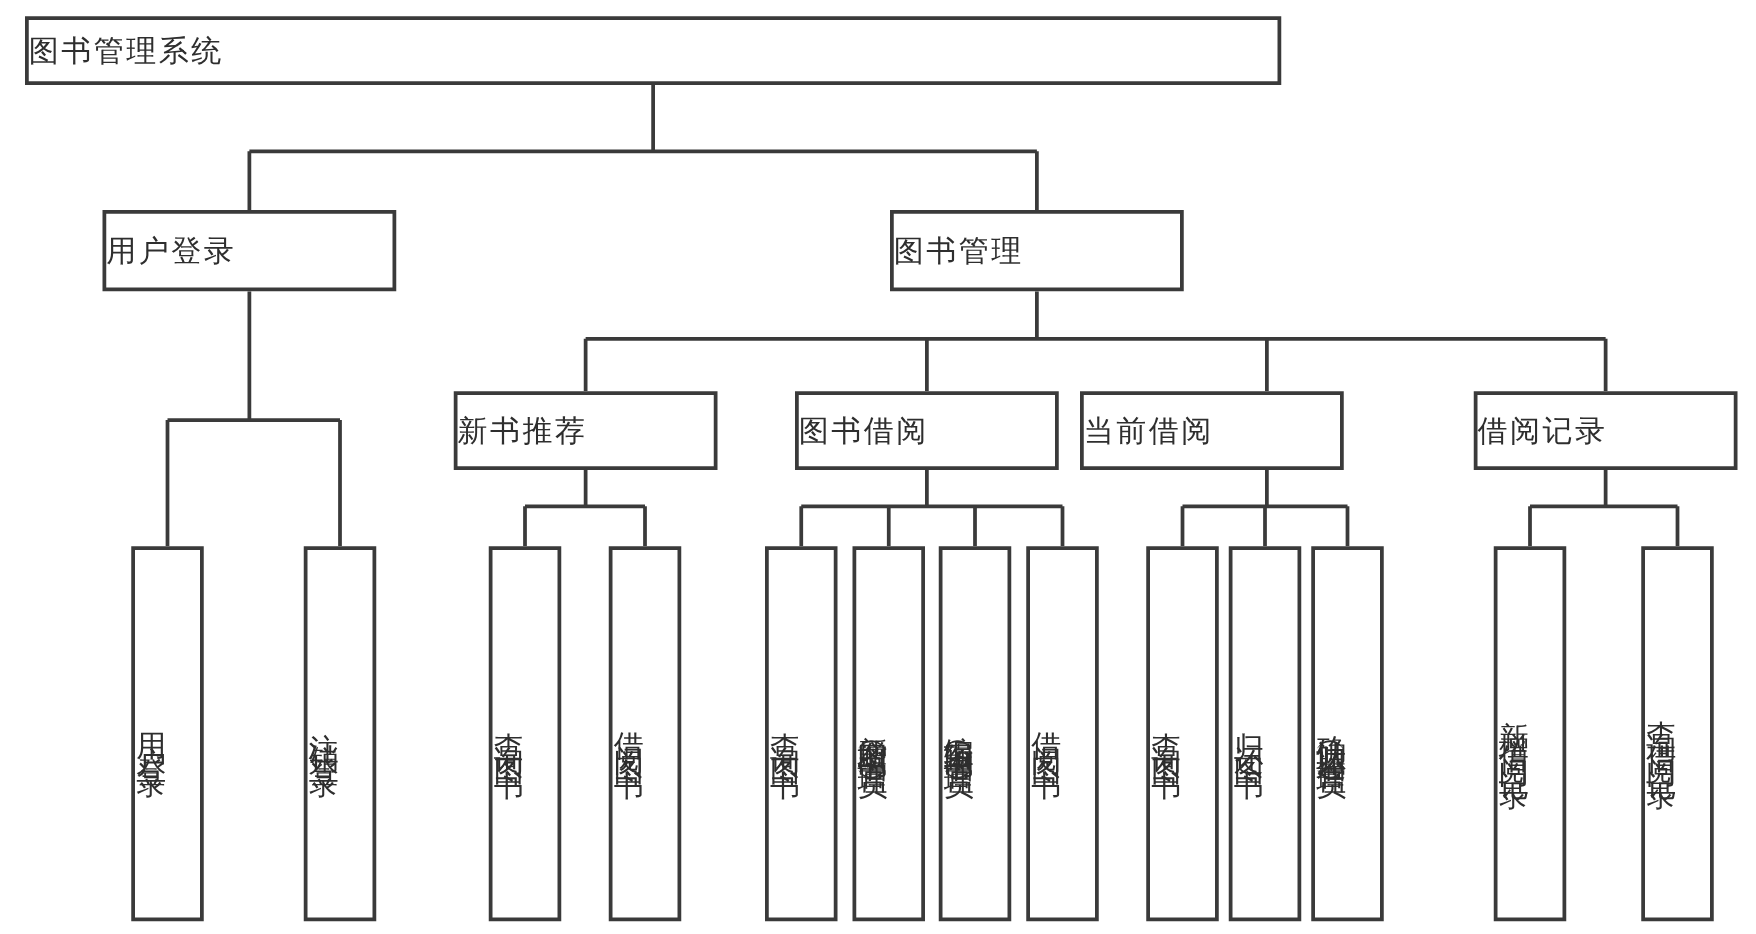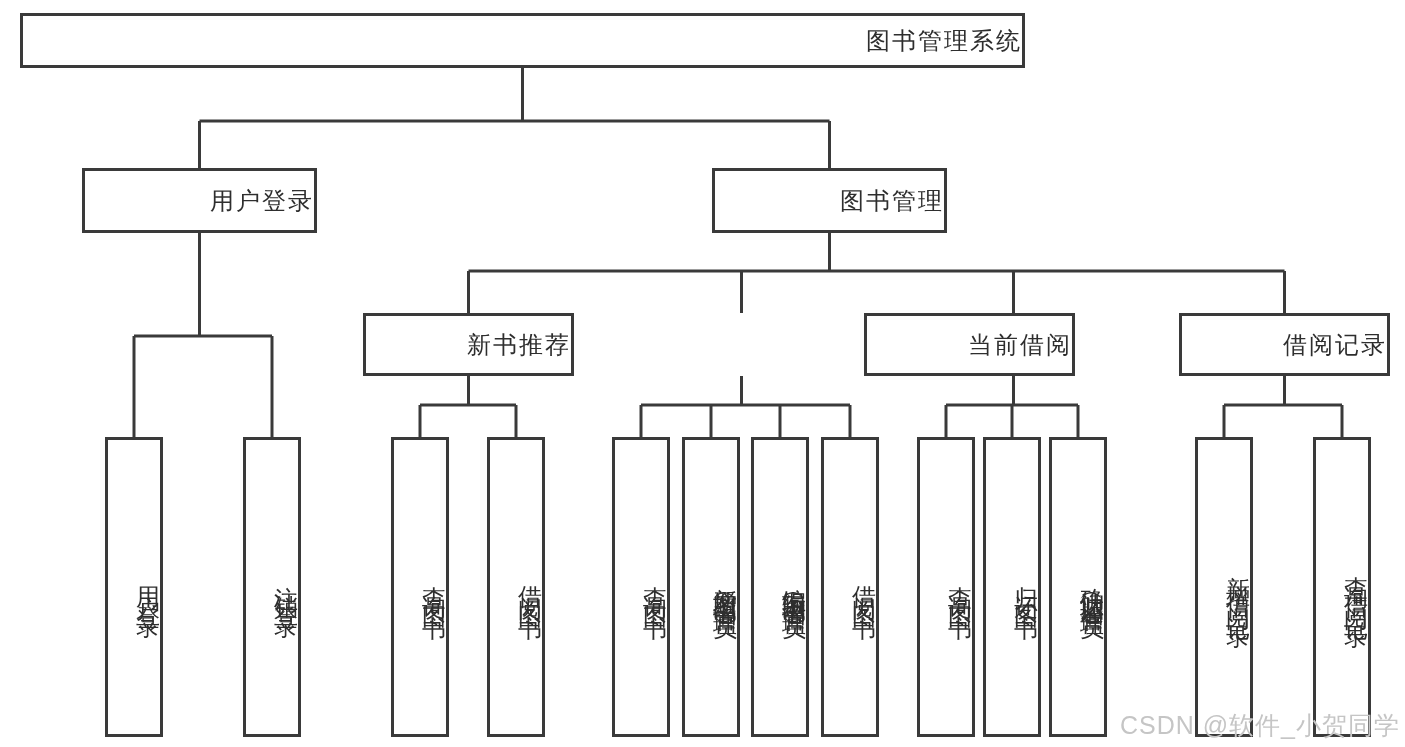--- a/index.html
+++ b/index.html
@@ -21,21 +21,21 @@
     stroke-width: 3;
     fill: none;
   }
   .box {
     position: absolute;
     box-sizing: border-box;
     border: 3px solid #3a3a3a;
     background: #ffffff;
     display: flex;
     align-items: center;
-    justify-content: flex-end;
+    justify-content: flex-start;
     color: #2e2e2e;
   }
   .box.h span {
     font-size: 24px;
     letter-spacing: 2px;
     white-space: nowrap;
   }
   .box.v span {
     writing-mode: vertical-rl;
     text-orientation: mixed;
@@ -131,20 +131,23 @@
   <div class="box h" style="left:82px; top:168px; width:235px; height:65px;">
     <span>用户登录</span>
   </div>
   <div class="box h" style="left:363px; top:313px; width:211px; height:63px;">
     <span>新书推荐</span>
   </div>
 
   <div class="box h" style="left:712px; top:168px; width:235px; height:65px;">
     <span>图书管理</span>
   </div>
+  <div class="box h" style="left:636px; top:313px; width:211px; height:63px;">
+    <span>图书借阅</span>
+  </div>
   <div class="box h" style="left:864px; top:313px; width:211px; height:63px;">
     <span>当前借阅</span>
   </div>
   <div class="box h" style="left:1179px; top:313px; width:211px; height:63px;">
     <span>借阅记录</span>
   </div>
 
   <div class="box v" style="left:105px; top:437px; width:58px; height:300px;">
     <span>用户登录</span>
   </div>
@@ -182,15 +185,14 @@
     <span>确认归还（管理员）</span>
   </div>
 
   <div class="box v" style="left:1195px; top:437px; width:58px; height:300px;">
     <span>新增借阅记录</span>
   </div>
   <div class="box v" style="left:1313px; top:437px; width:58px; height:300px;">
     <span>查询借阅记录</span>
   </div>
 
-  <div id="watermark">CSDN @软件_小贺同学</div>
 
 </div>
 
 </body></html>

